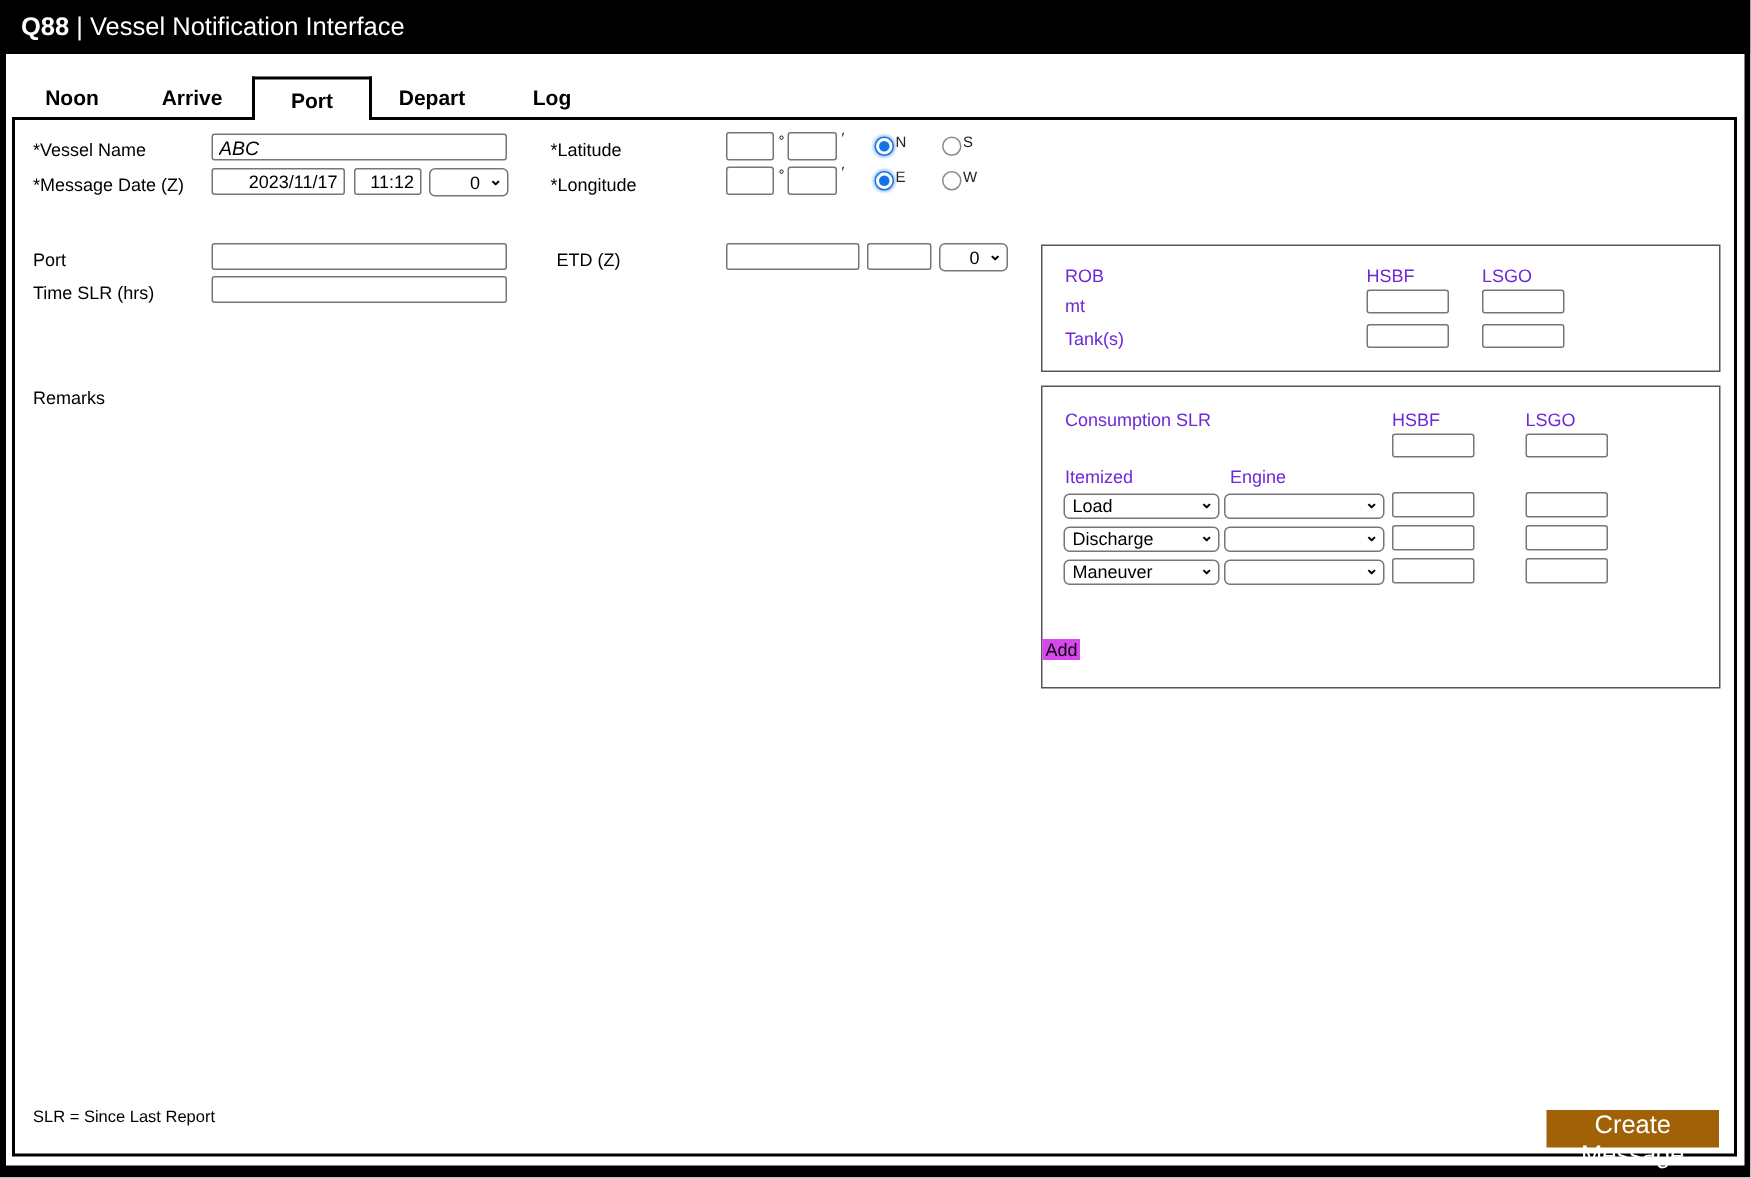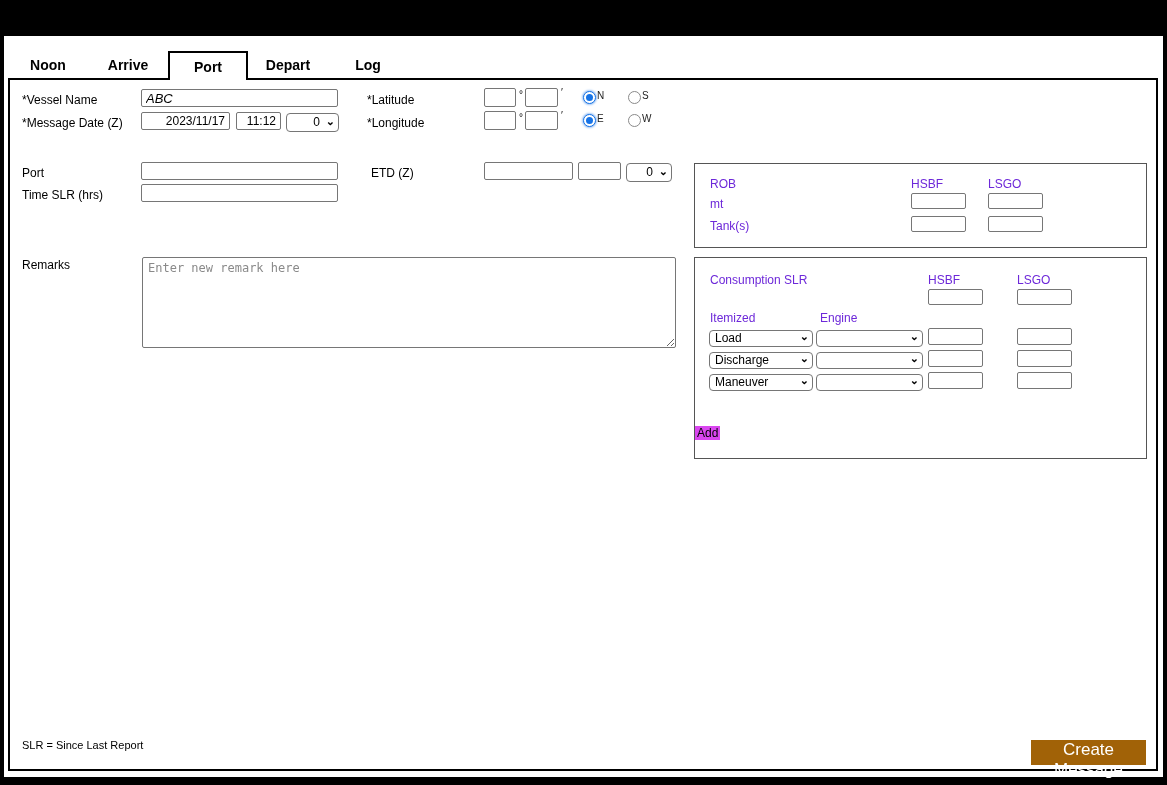--- a/index.html
+++ b/index.html
@@ -60,20 +60,23 @@
 
   .legend { position:absolute; font-size:11px; color:#000; }
   .create-btn { position:absolute; background:#a16207; color:#fff; border:none; font-size:17px;
                 font-family:Liberation Sans, sans-serif; width:115px; height:25px; cursor:pointer; }
 </style>
 </head>
 <body>
 
 <div class="page">
 
+  <div class="titlebar">
+    <div class="title-text"><span class="brand">Q88</span><span> | </span><span>Vessel Notification Interface</span></div>
+  </div>
 
   <div class="workarea">
 
     <div class="tabbar">
       <div class="tab">Noon</div>
       <div class="tab">Arrive</div>
       <div class="tab active">Port</div>
       <div class="tab">Depart</div>
       <div class="tab">Log</div>
     </div>
@@ -127,21 +130,20 @@
       <input type="text" class="inp center" style="left: 568px; top: 82px; width: 43px;" value="">
       <div class="selwrap" style="left:616px; top:82px; width:46px; height:19px;">
         <select class="num"><option>0</option></select>
         <span class="chev">⌄</span>
       </div>
 
       <div class="lbl" style="left:12px; top:108px;">Time SLR (hrs)</div>
       <input type="text" class="inp" style="left: 131px; top: 104px; width: 197px;" value="">
 
       <div class="lbl" style="left:12px; top:178px;">Remarks</div>
-      <textarea style="left: 132px; top: 177px; width: 534px; height: 91px;" placeholder="Enter new remark here"></textarea>
 
       <div class="subpanel" style="left:684px; top:83px; width:453px; height:85px;">
         <div class="sp-title" style="left:15px; top:13px;">ROB</div>
         <div class="sp-title" style="left:216px; top:13px;">HSBF</div>
         <div class="sp-title" style="left:293px; top:13px;">LSGO</div>
         <div class="sp-title" style="left:15px; top:33px;">mt</div>
         <input type="text" class="sp-input" style="left: 216px; top: 29px;" value="">
         <input type="text" class="sp-input" style="left: 293px; top: 29px;" value="">
         <div class="sp-title" style="left:15px; top:55px;">Tank(s)</div>
         <input type="text" class="sp-input" style="left: 216px; top: 52px;" value="">

